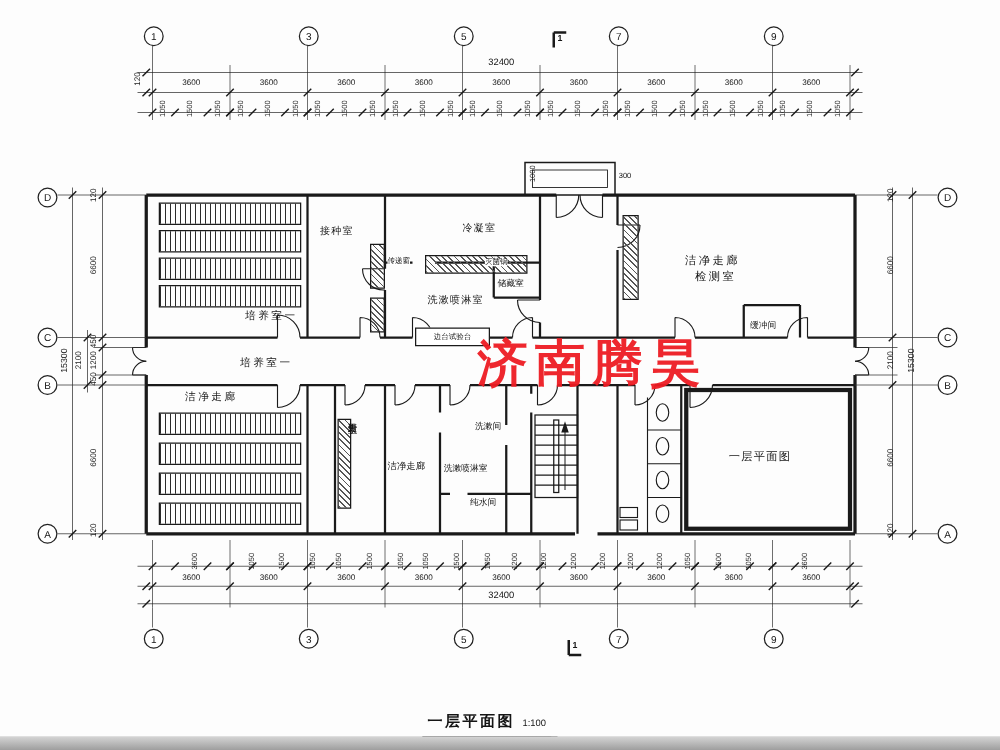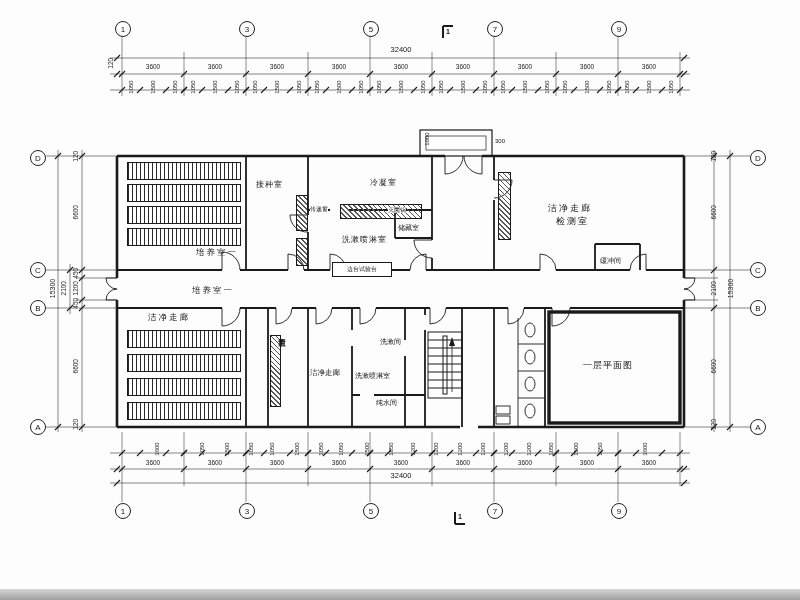--- a/index.html
+++ b/index.html
@@ -466,17 +466,21 @@
   <div class="lbl" style="left:380px;top:338px;font-size:7px;">洗漱间</div>
   <div class="lbl" style="left:355px;top:372px;font-size:7px;">洗漱喷淋室</div>
   <div class="lbl" style="left:376px;top:399px;font-size:7px;">纯水间</div>
   <div class="lbl" style="left:600px;top:257px;font-size:7px;">缓冲间</div>
   <div class="lbl" style="left:548px;top:204px;font-size:9px;letter-spacing:2px;">洁净走廊</div>
   <div class="lbl" style="left:556px;top:217px;font-size:9px;letter-spacing:2px;">检测室</div>
   <div class="lbl" style="left:583px;top:361px;font-size:9px;letter-spacing:1px;">一层平面图</div>
   <div class="lbl" style="left:388px;top:207px;font-size:6px;background:#fff;">灭菌锅</div>
   <div class="lbl" style="left:310px;top:206px;font-size:6px;background:#fff;">传递窗</div>
 
-
+  <div class="wm" style="left:382px;top:263px;">济南腾昊</div>
+
+  <div class="titleblock">
+    <span class="t">一层平面图</span><span class="s">1:100</span>
+  </div>
   <div class="titleunder"></div>
   <div class="footerbar"></div>
 
 </div>
 
 </body></html>

